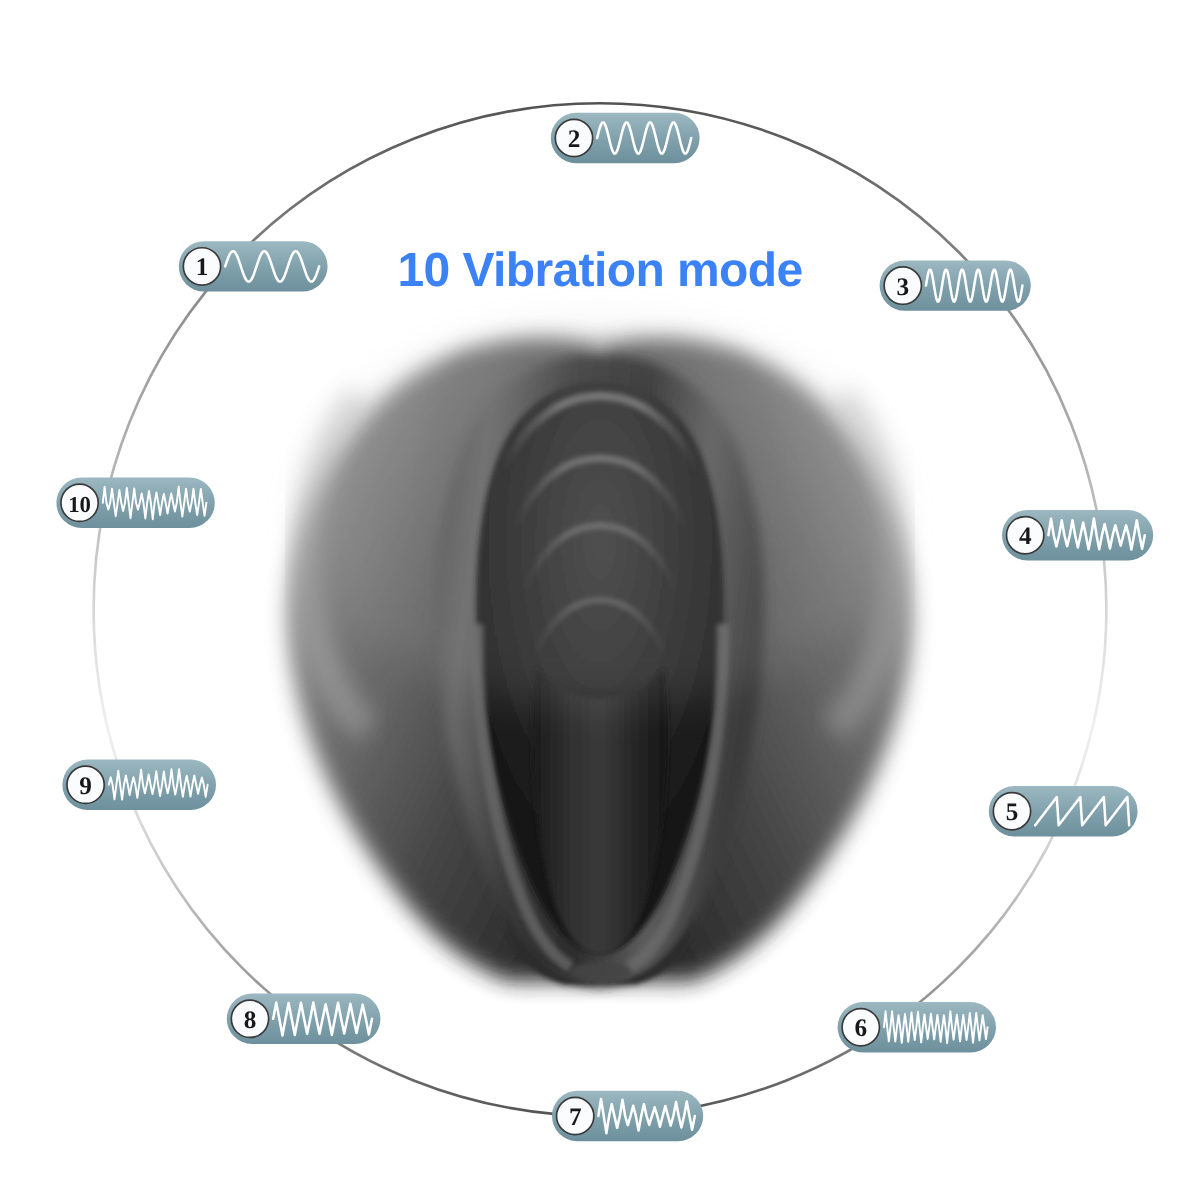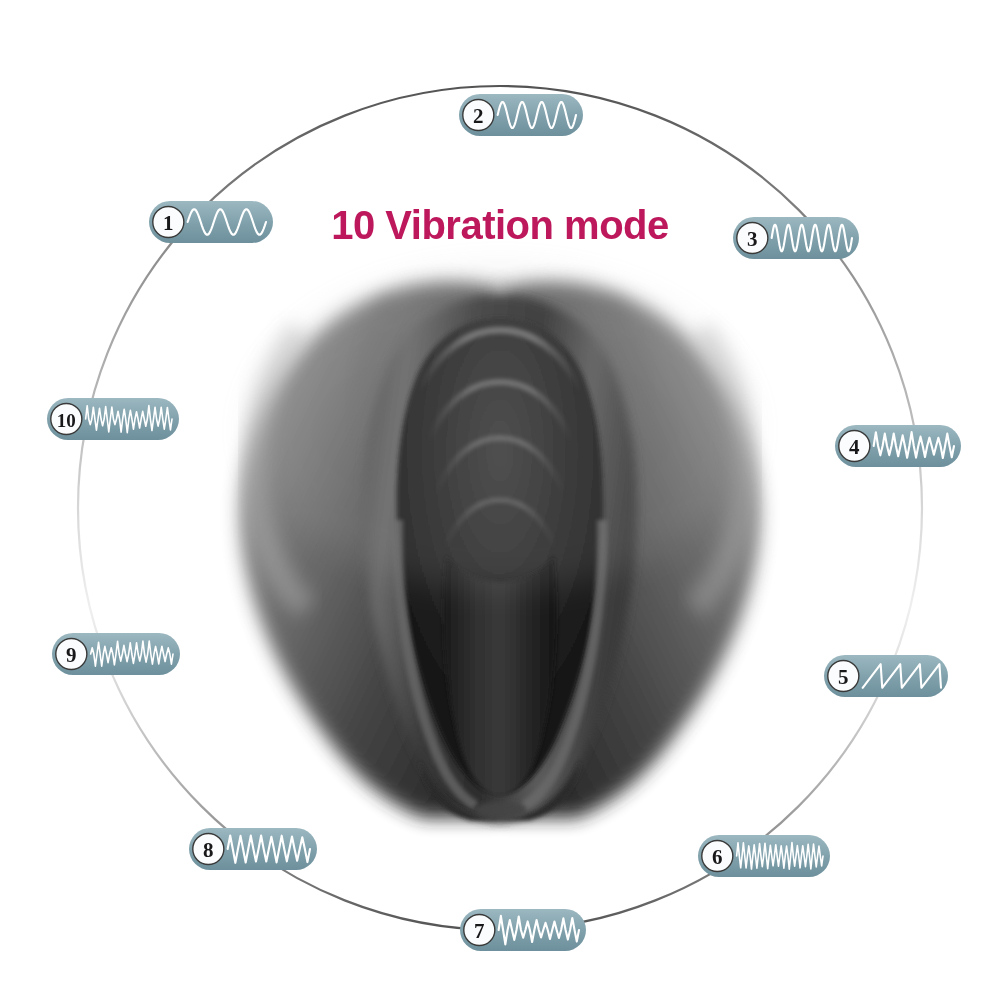--- a/index.html
+++ b/index.html
@@ -27,21 +27,21 @@
   #title {
     position: absolute;
     left: 0;
     top: 203px;
     width: 1000px;
     text-align: center;
     font-family: "Liberation Sans", sans-serif;
     font-size: 40px;
     font-weight: 700;
     letter-spacing: -0.5px;
-    color: #be185d;
+    color: #3b82f6;
     pointer-events: none;
   }
   .badge-label {
     font-family: "Liberation Serif", serif;
     font-weight: 700;
     font-size: 21px;
     fill: #18181a;
   }
   .badge-label.two-digit {
     font-size: 19px;

